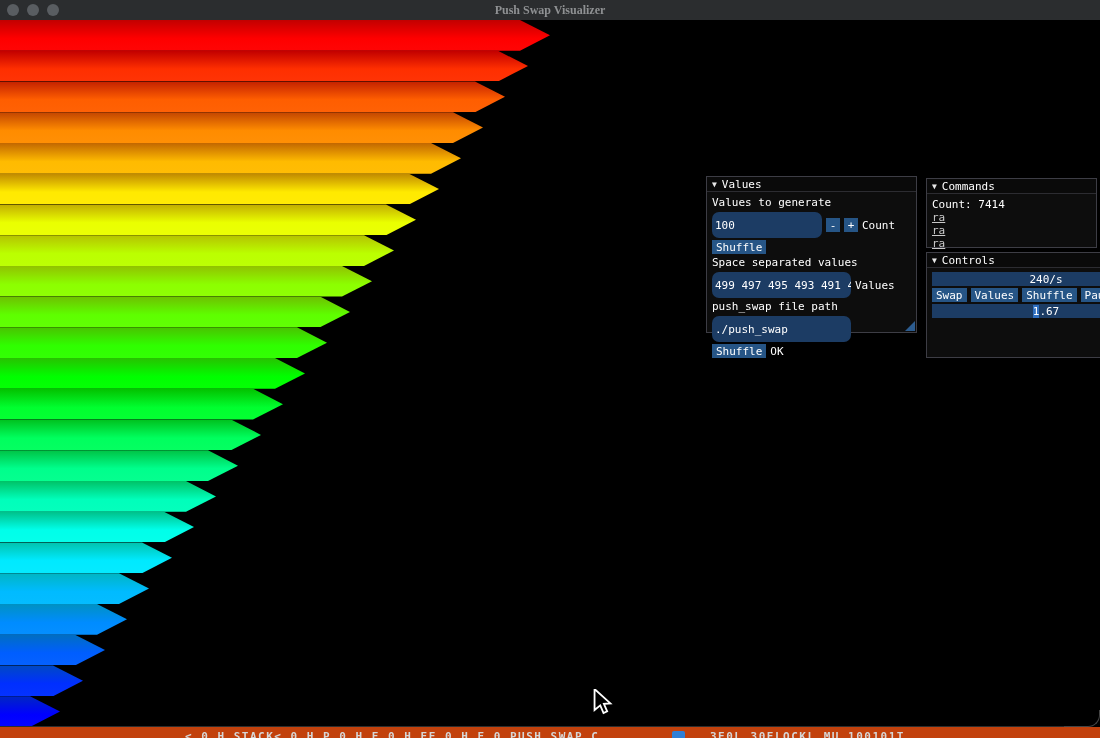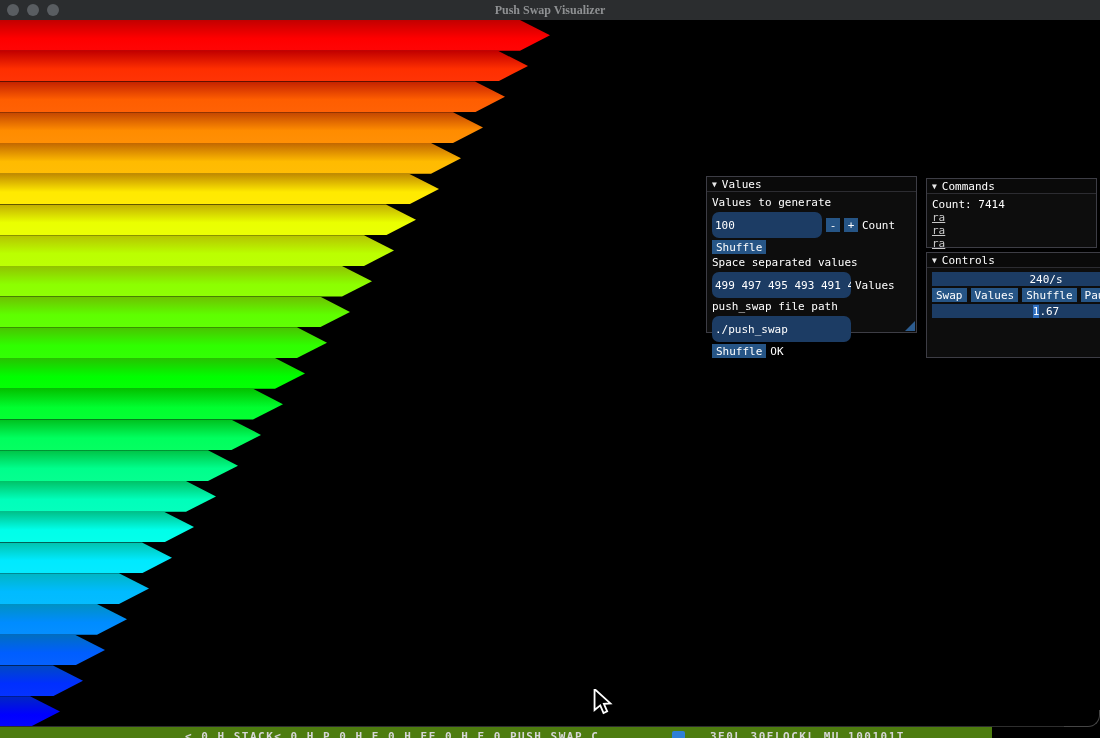--- a/index.html
+++ b/index.html
@@ -89,22 +89,22 @@
   .win-bottom-line{
     position:absolute;left:0;top:726px;width:1070px;height:0;
     border-top:1px solid #2e2e2e;
   }
   .win-corner{
     position:absolute;right:0;top:710px;width:36px;height:17px;
     border-right:1px solid #454545;border-bottom:1px solid #454545;
     border-bottom-right-radius:12px;
   }
   .status-strip{
-    position:absolute;left:0;top:727px;width:992px;height:11px;
-    overflow:hidden;background:#4d7c0f;color:#d6d6d6;
+    position:absolute;left:0;top:727px;width:1100px;height:11px;
+    overflow:hidden;background:#c2410c;color:#d6d6d6;
     font-size:11px;font-weight:bold;letter-spacing:1.5px;white-space:nowrap;
   }
   .status-left{position:absolute;left:185px;top:3px;}
   .status-right{position:absolute;left:710px;top:3px;}
   .status-glyph{
     position:absolute;left:672px;top:4px;width:13px;height:9px;
     background:#2e7fd6;border-radius:2px;
   }
   .bar-fragment{
     position:absolute;left:0;top:727px;width:13px;height:11px;

